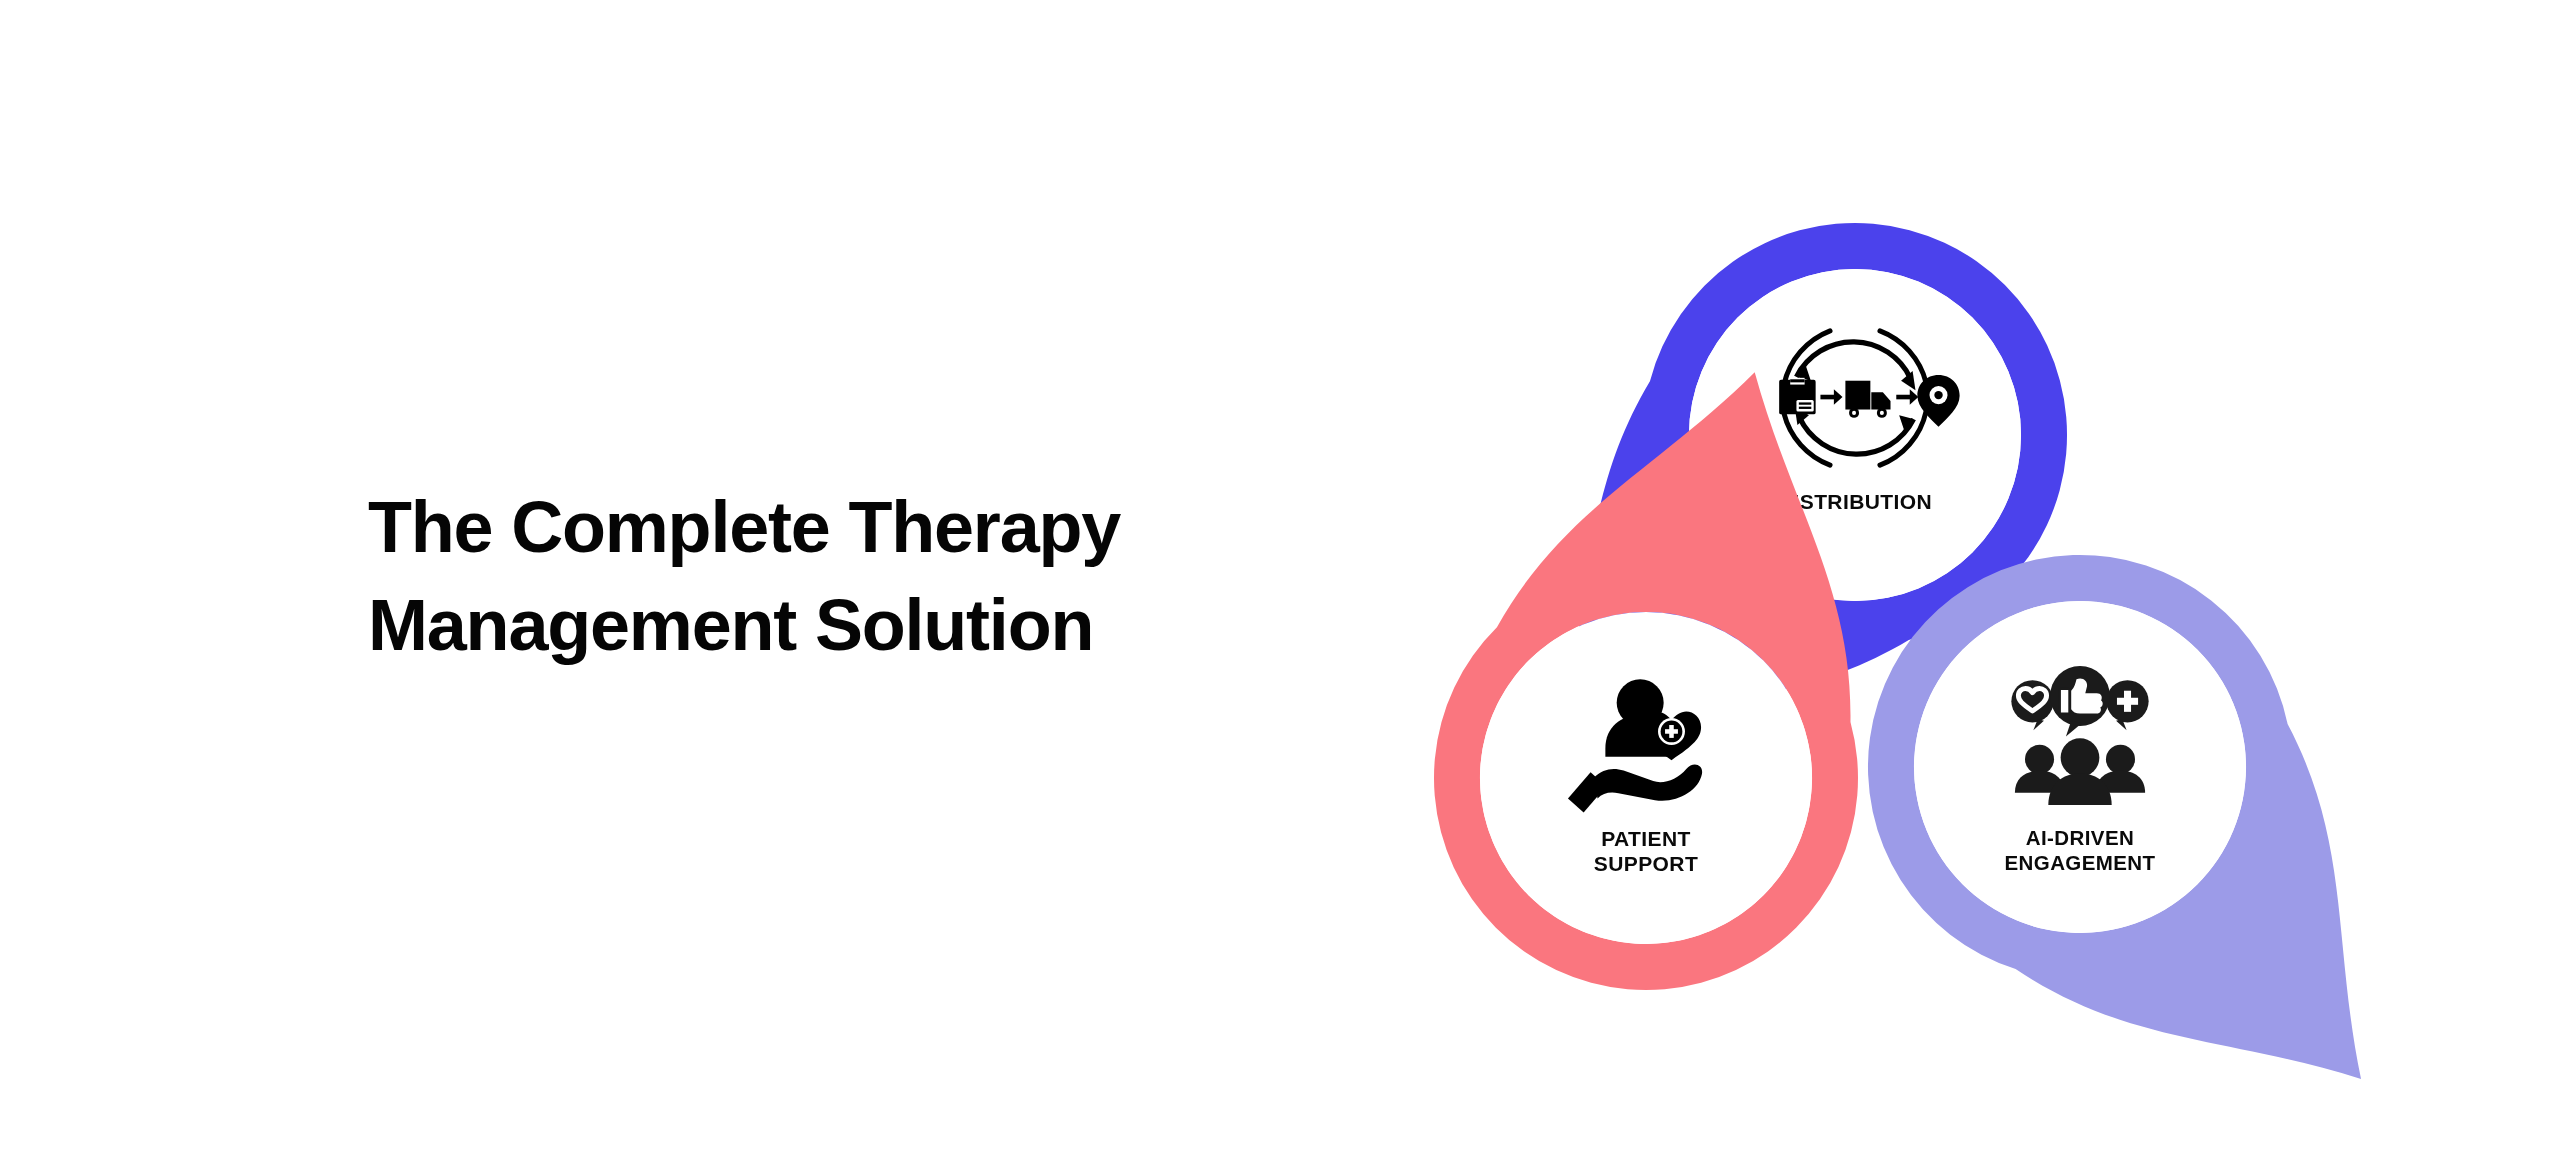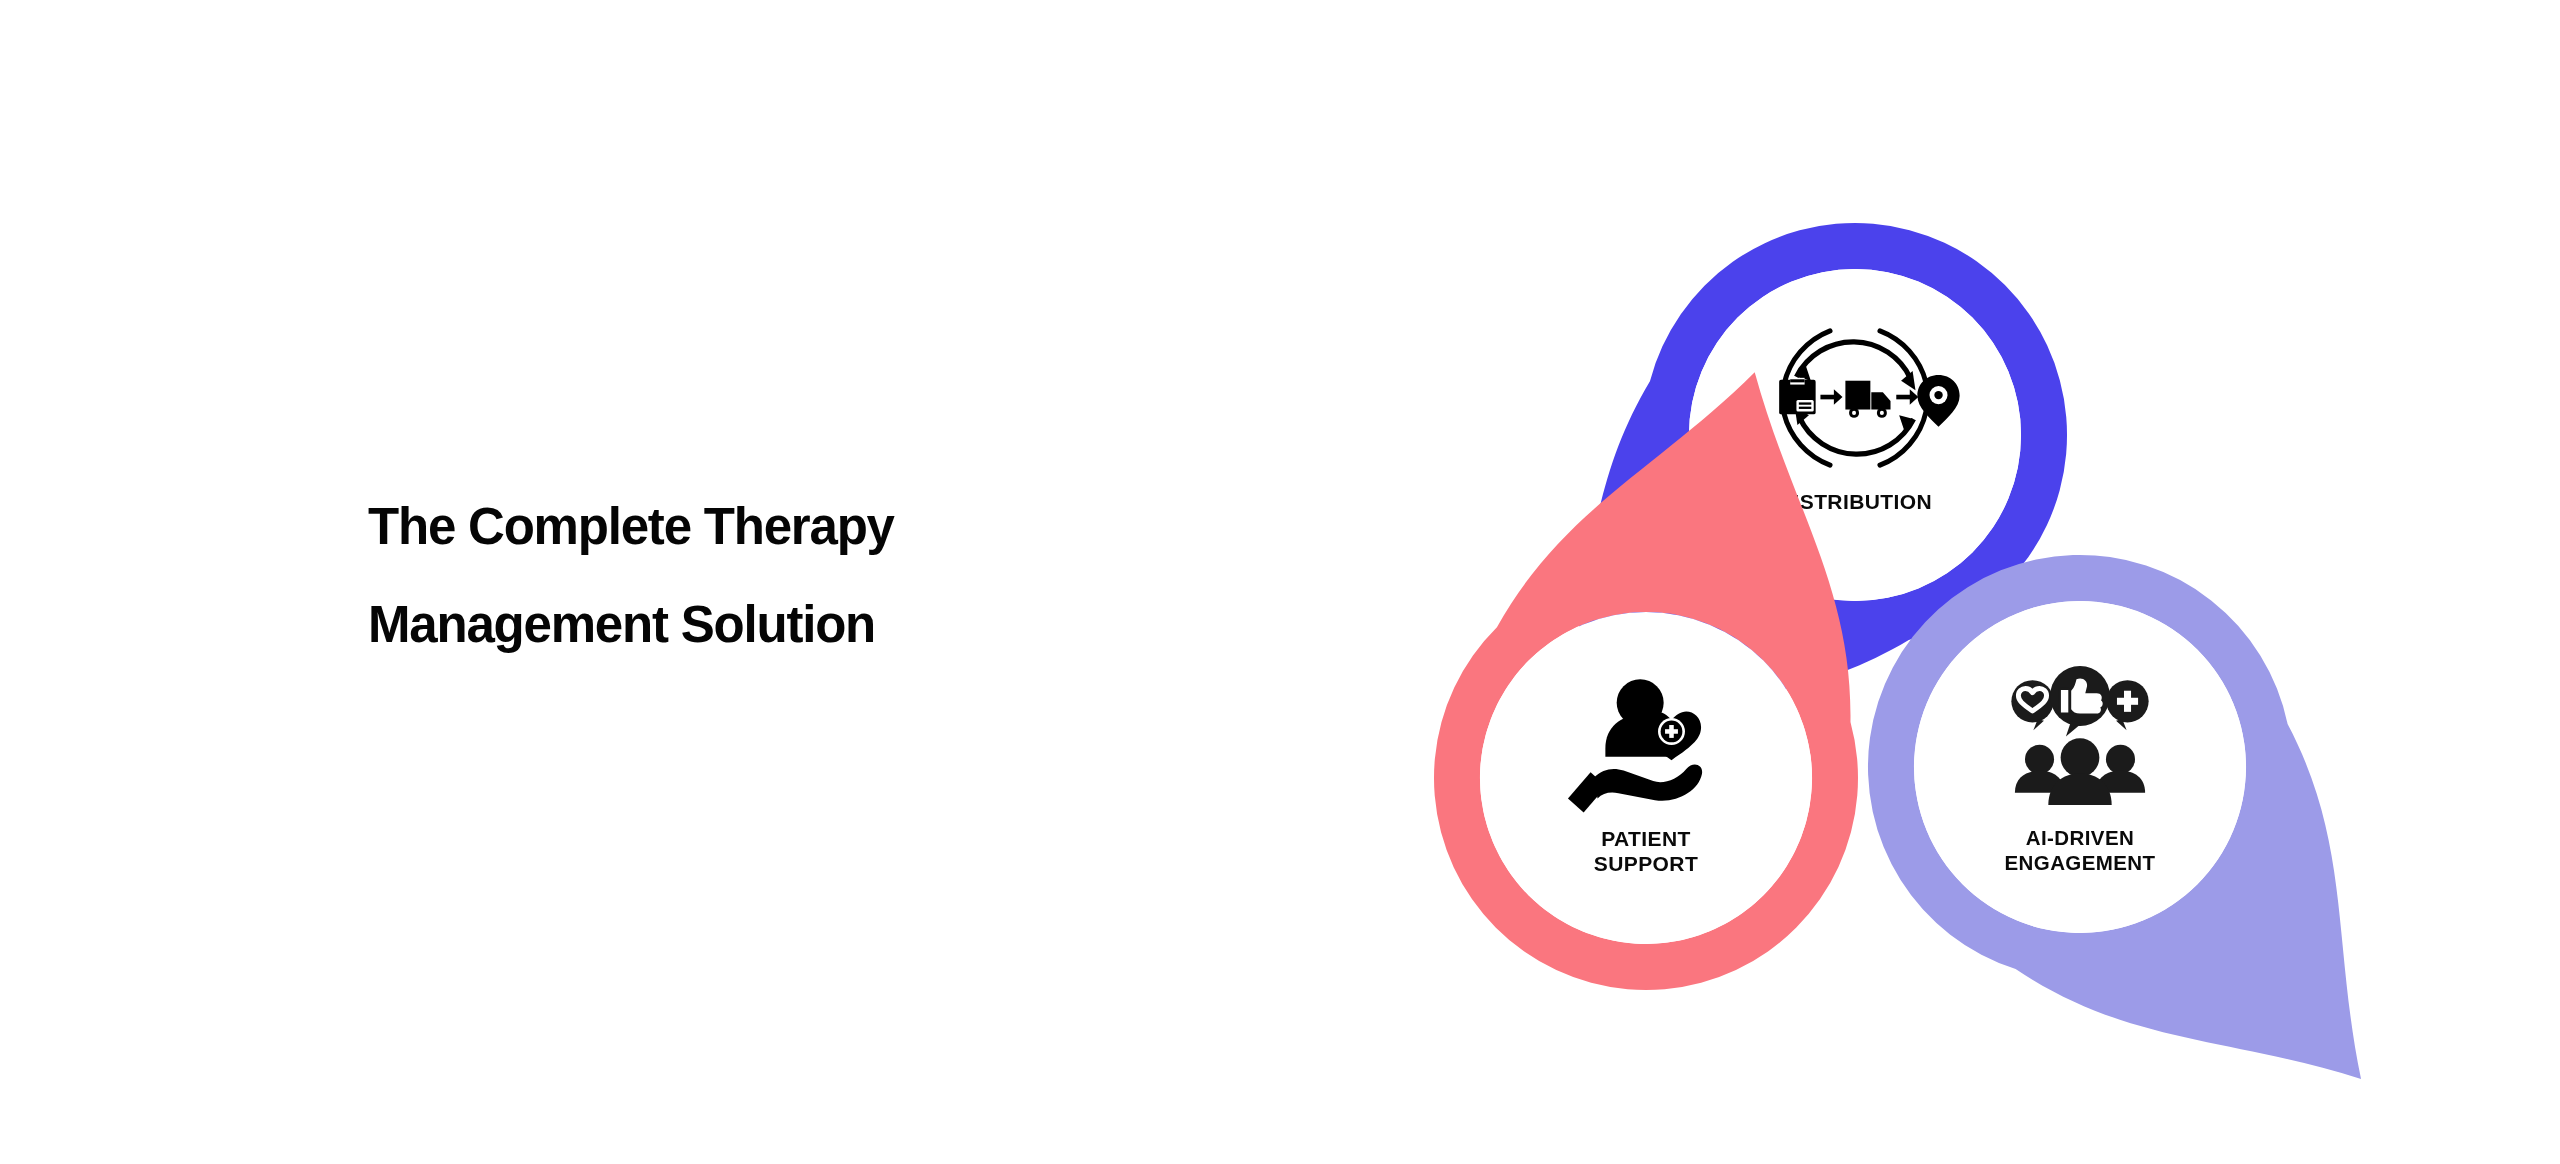--- a/index.html
+++ b/index.html
@@ -28,21 +28,21 @@
   .headline-block {
     position: absolute;
     left: 368px;
     top: 478px;
     width: 920px;
   }
   .headline {
     margin: 0;
     font-family: "Liberation Sans", sans-serif;
     font-weight: 700;
-    font-size: 51px;
+    font-size: 72px;
     line-height: 98px;
     letter-spacing: -1.2px;
     color: #050505;
     white-space: pre-line;
   }
 
   
   .diagram {
     position: absolute;
     left: 1350px;

